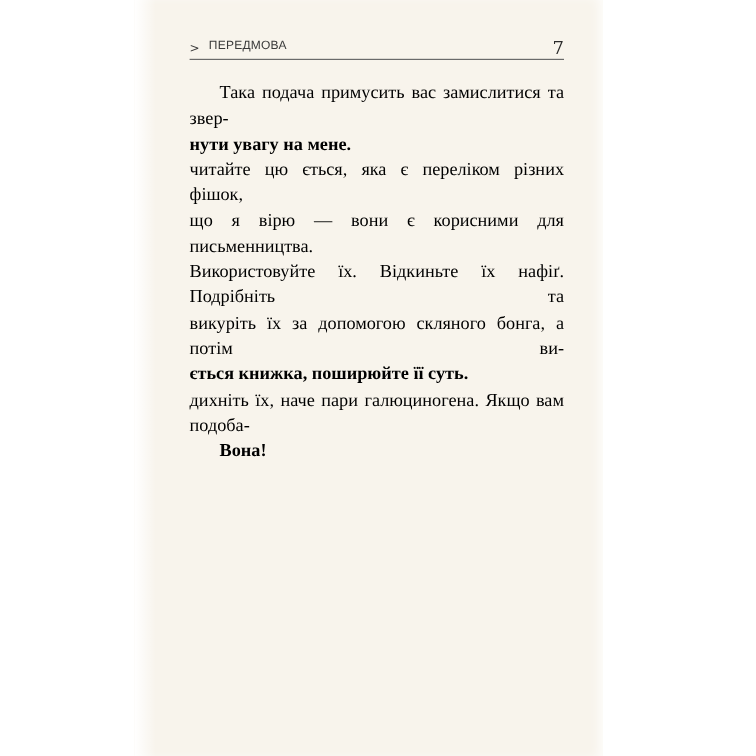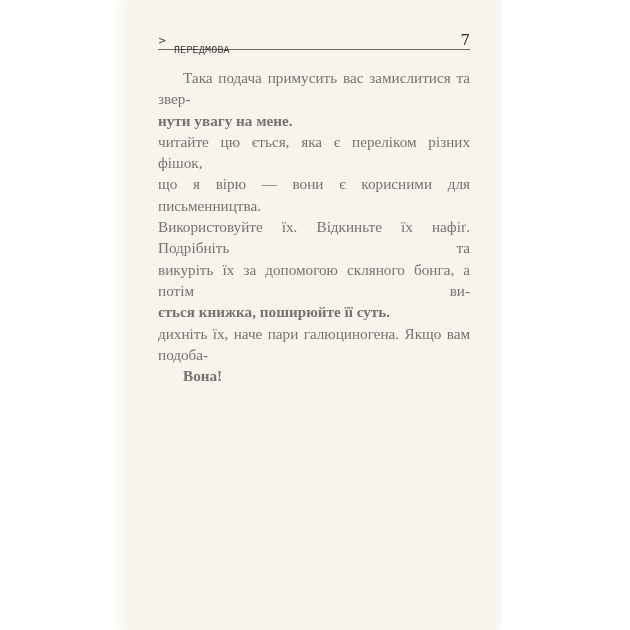--- a/index.html
+++ b/index.html
@@ -42,43 +42,43 @@
     position: absolute;
     left: 0;
     top: 2px;
     font-family: "DejaVu Sans", sans-serif;
     font-size: 10px;
     color: #3a3a3a;
   }
   .running-head .section {
     position: absolute;
     left: 16px;
-    top: 12px;
-    font-family: Liberation Mono, monospace;
+    top: 0;
+    font-family: Liberation Sans, sans-serif;
     font-size: 10px;
     letter-spacing: 0.2px;
     color: #3a3a3a;
   }
   .running-head .folio {
     position: absolute;
     right: 0;
     top: -2px;
     font-family: "DejaVu Serif", serif;
     font-size: 15px;
     color: #2a2a2a;
   }
   .body-text {
     position: absolute;
     left: 46px;
     top: 67px;
     width: 312px;
     font-family: "Liberation Serif", serif;
     font-size: 15.2px;
     line-height: 21.3px;
-    color: #737373;
+    color: #000000;
     text-align: justify;
   }
   .body-text .line {
     display: block;
     text-align: justify;
     text-align-last: justify;
   }
   .body-text .line.last {
     text-align-last: left;
     font-weight: bold;

